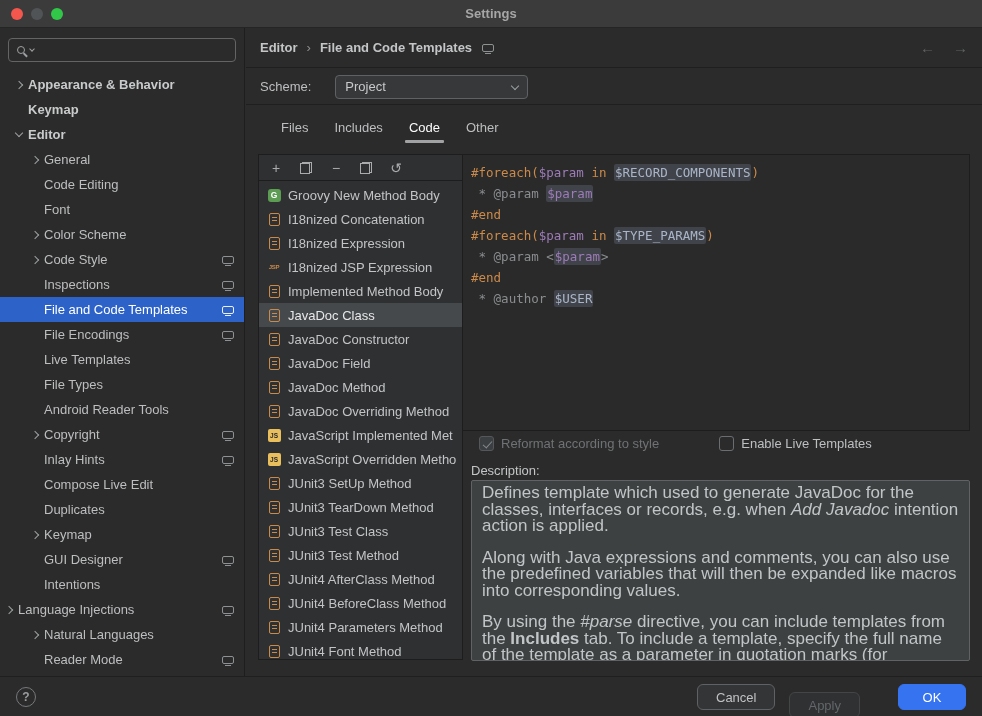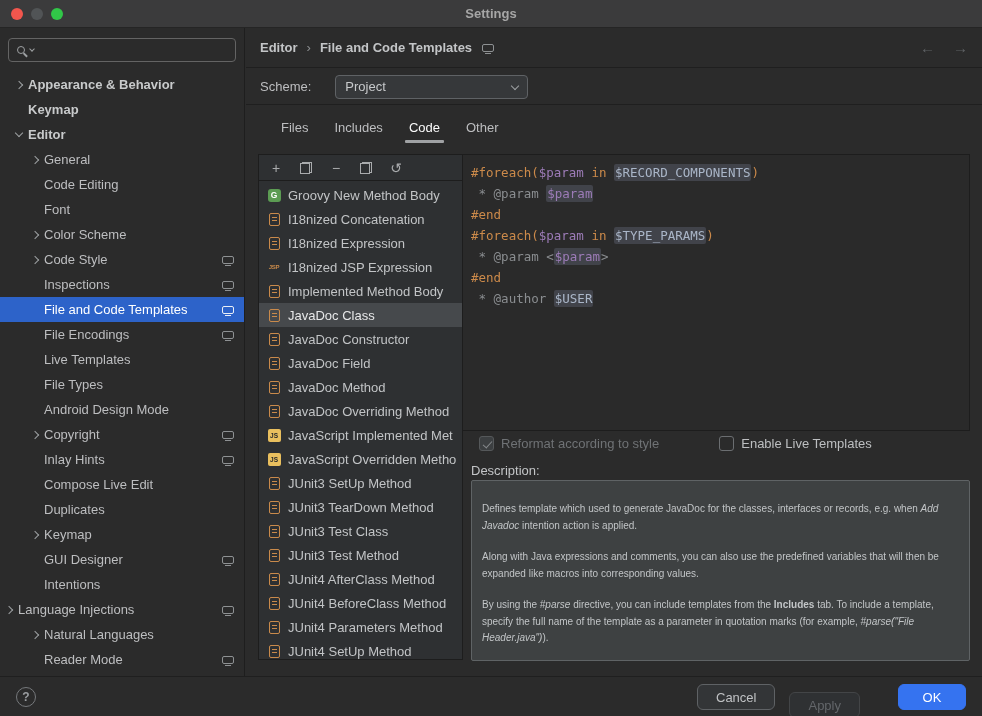--- a/index.html
+++ b/index.html
@@ -85,21 +85,21 @@
 
   .checkbox-row { position:absolute; left:205px; top:290px; right:0; height:26px; display:flex; align-items:flex-start; padding-left:16px; gap:60px; }
   .cb-group { display:flex; align-items:center; gap:7px; }
   .cb { width:15px; height:15px; border-radius:3px; position:relative; flex:0 0 auto; border:1px solid #6b6e71; background:transparent; }
   .cb.checked.dis { background:#3c3f41; border-color:#55585a; }
   .cb.checked.dis::after { content:''; position:absolute; left:4.5px; top:1.5px; width:4px; height:8px; border-right:1.6px solid #85888b; border-bottom:1.6px solid #85888b; transform:rotate(42deg); }
   .cb-label { color:#bdbfc1; }
   .cb-label.dim { color:#6f7275; }
 
   .desc-label { position:absolute; left:213px; top:317px; color:#c3c5c7; }
-  .desc-box { position:absolute; left:213px; top:334px; right:0; height:181px; background:#3e4142; border:1px solid #5f6365; border-radius:2px; padding:20px 10px; font-size:10px; line-height:16.5px; color:#c2c5c7; overflow:hidden; }
+  .desc-box { position:absolute; left:213px; top:334px; right:0; height:181px; background:#3e4142; border:1px solid #5f6365; border-radius:2px; padding:4px 10px; font-size:17px; line-height:16.5px; color:#c2c5c7; overflow:hidden; }
   .desc-p { margin-bottom:15px; }
   .desc-p:last-child { margin-bottom:0; }
   .it { font-style:italic; }
   .bd { font-weight:bold; }
 
   
   .footer { position:absolute; left:0; right:0; bottom:0; height:40px; border-top:1px solid #1f1f1f; background:#2b2b2b; }
   .help-btn { position:absolute; left:16px; top:10px; width:20px; height:20px; border:1.5px solid #76797c; border-radius:50%; display:flex; align-items:center; justify-content:center; color:#9a9da0; font-size:12px; font-weight:bold; }
   .footer-buttons { position:absolute; right:16px; top:7px; display:flex; gap:14px; }
   .btn { height:26px; min-width:68px; padding:0 18px; border-radius:6px; background:#333537; border:1px solid #5f6265; color:#c0c2c4; font-family:"Liberation Sans", sans-serif; font-size:13px; }
@@ -195,21 +195,21 @@
         <div class="tree-row" style="padding-left:26px">
           <span class="chev-slot"></span>
           <span>Live Templates</span>
         </div>
         <div class="tree-row" style="padding-left:26px">
           <span class="chev-slot"></span>
           <span>File Types</span>
         </div>
         <div class="tree-row" style="padding-left:26px">
           <span class="chev-slot"></span>
-          <span>Android Design Mode</span>
+          <span>Android Reader Tools</span>
         </div>
         <div class="tree-row" style="padding-left:26px">
           <span class="chev-slot">
             <span class="chev right"></span>
           </span>
           <span>Copyright</span>
           <span class="trailing">
             <span class="screen-icon"></span>
           </span>
         </div>
@@ -426,21 +426,21 @@
             <div class="list-item">
               <span class="ic">
                 <span class="ic-template"></span>
               </span>
               <span>JUnit4 Parameters Method</span>
             </div>
             <div class="list-item">
               <span class="ic">
                 <span class="ic-template"></span>
               </span>
-              <span>JUnit4 SetUp Method</span>
+              <span>JUnit4 Font Method</span>
             </div>
           </div>
       </div>
 
       <div class="editor"><div class="code-line"><span class="tk-dir">#foreach(</span><span class="tk-var">$param</span><span class="tk-dir"> in </span><span class="tk-hl">$RECORD_COMPONENTS</span><span class="tk-dir">)</span></div><div class="code-line"><span class="tk-gray"> * @param </span><span class="tk-varhl">$param</span></div><div class="code-line"><span class="tk-dir">#end</span></div><div class="code-line"><span class="tk-dir">#foreach(</span><span class="tk-var">$param</span><span class="tk-dir"> in </span><span class="tk-hl">$TYPE_PARAMS</span><span class="tk-dir">)</span></div><div class="code-line"><span class="tk-gray"> * @param &lt;</span><span class="tk-varhl">$param</span><span class="tk-gray">&gt;</span></div><div class="code-line"><span class="tk-dir">#end</span></div><div class="code-line"><span class="tk-gray"> * @author </span><span class="tk-hl">$USER</span></div></div>
 
       <div class="checkbox-row">
         <div class="cb-group">
           <span class="cb checked dis"></span>
           <span class="cb-label dim">Reformat according to style</span>

